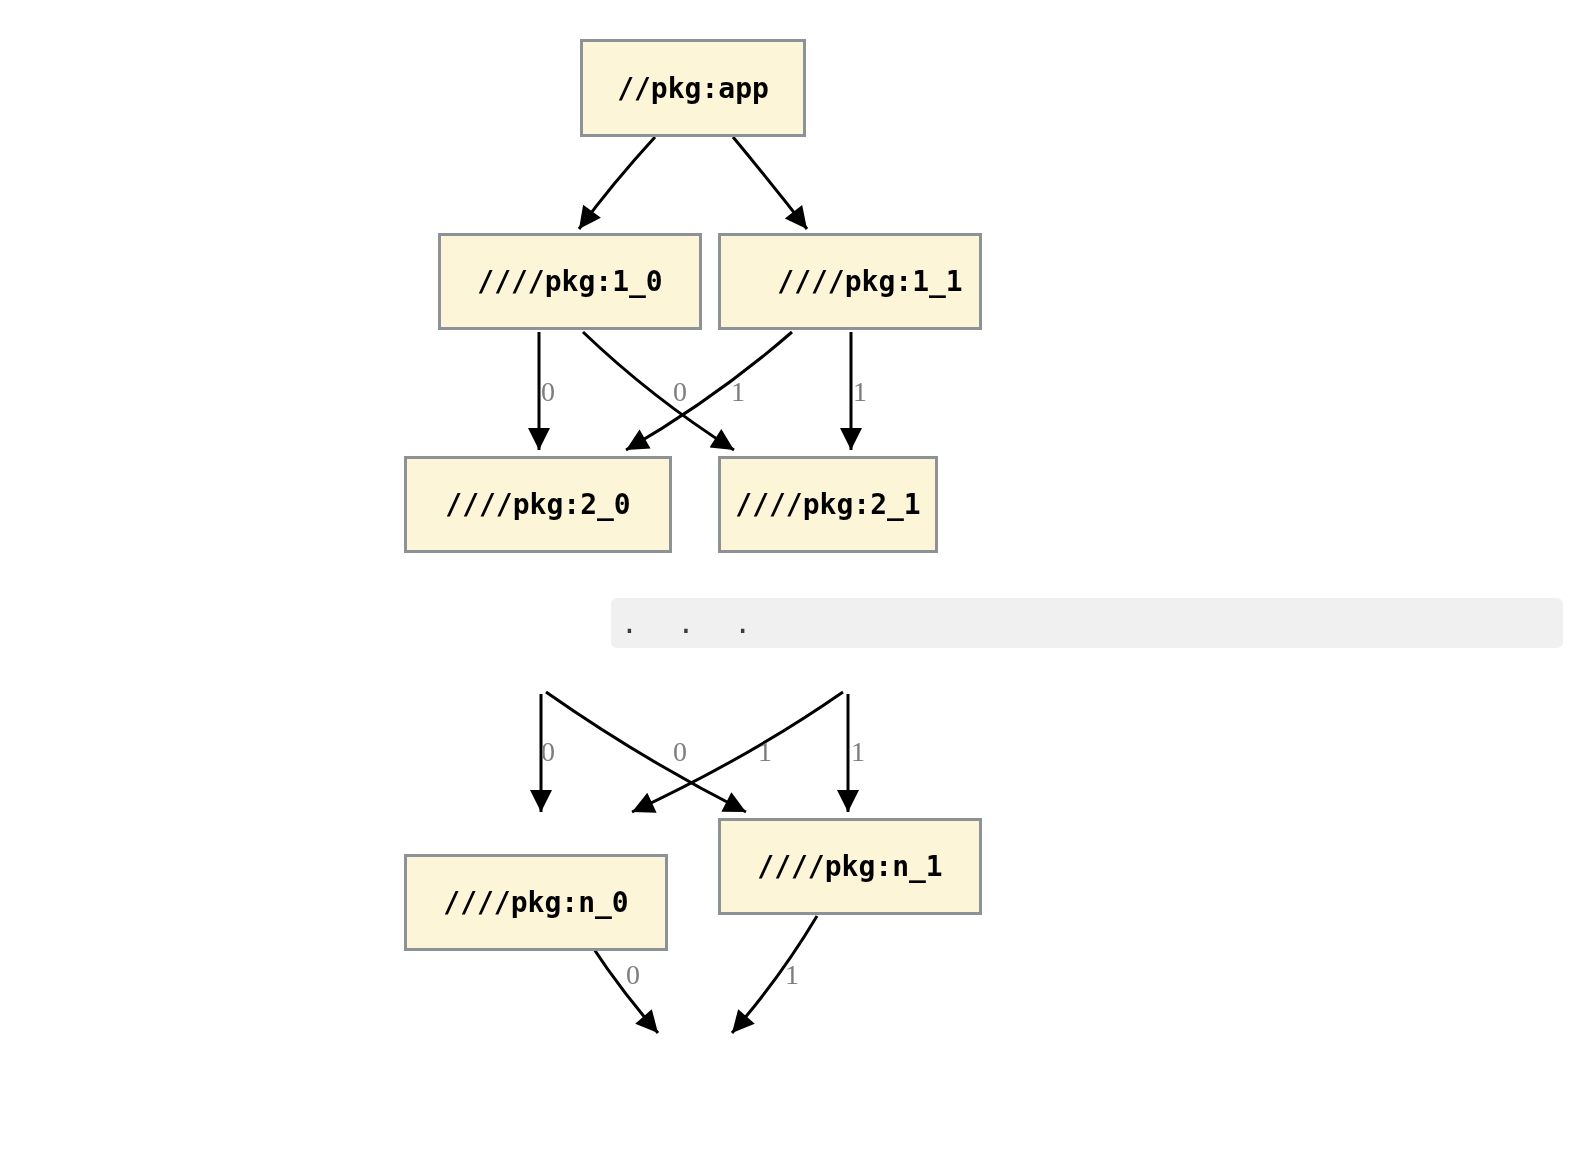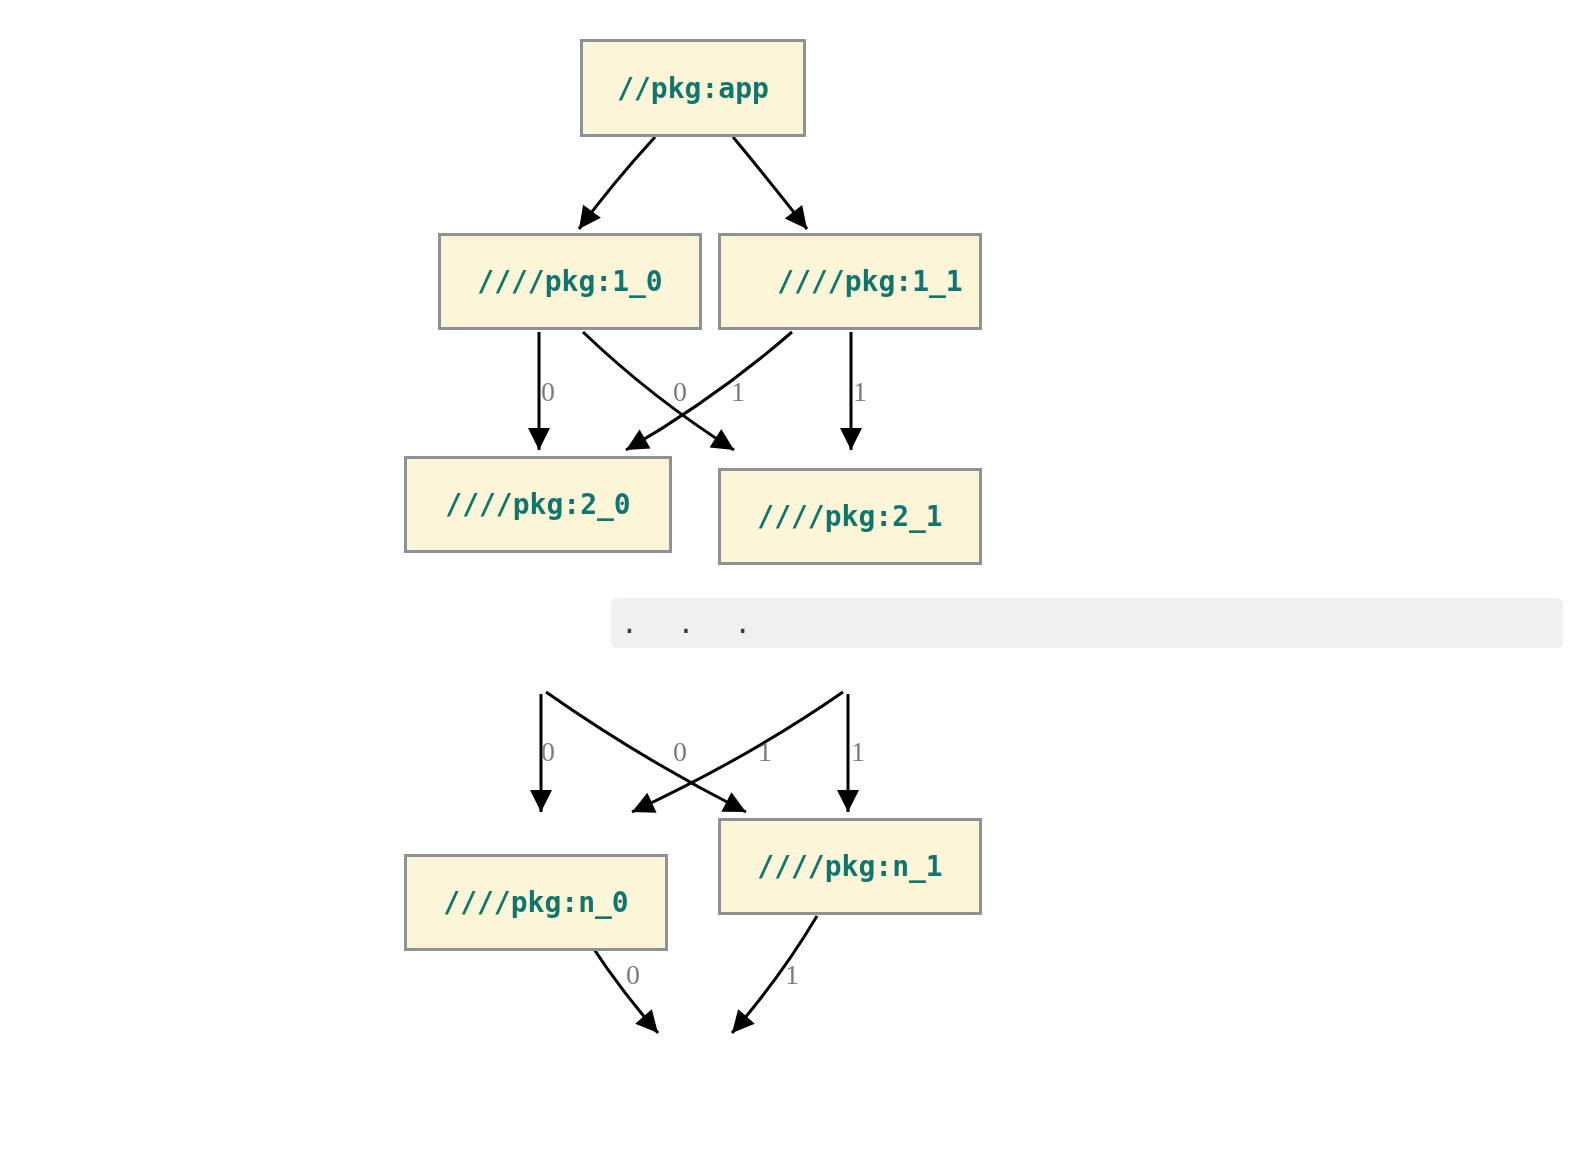--- a/index.html
+++ b/index.html
@@ -20,29 +20,29 @@
   }
   .node{
     position:absolute;
     box-sizing:border-box;
     background:#fcf5d8;
     border:3px solid #8c9296;
     display:flex;align-items:center;justify-content:center;
     font-family:"DejaVu Sans Mono", monospace;
     font-weight:bold;
     font-size:28px;
-    color:#0f766e;
+    color:#000000;
     letter-spacing:0px;
     white-space:pre;
   }
   .node-app {left:580px;top:39px;  width:226px;height:98px;}
   .node-1_0 {left:404px;top:233px; width:264px;height:97px;margin-left:34px;}
   .node-1_1 {left:718px;top:233px; width:264px;height:97px;padding-left:40px;}
   .node-2_0 {left:404px;top:456px; width:268px;height:97px;}
-  .node-2_1 {left:718px;top:456px; width:264px;height:97px;margin-top:12px;}
+  .node-2_1 {left:718px;top:456px; width:220px;height:97px;}
   .node-n_0 {left:404px;top:854px; width:264px;height:97px;}
   .node-n_1 {left:718px;top:818px; width:264px;height:97px;}
   .node-dep {left:581px;top:1039px;width:226px;height:97px;}
   .separator{
     position:absolute;
     left:611px;top:598px;width:952px;height:50px;
     box-sizing:border-box;
     background:#f0f0f0;
     border-radius:6px;
     display:flex;align-items:center;

